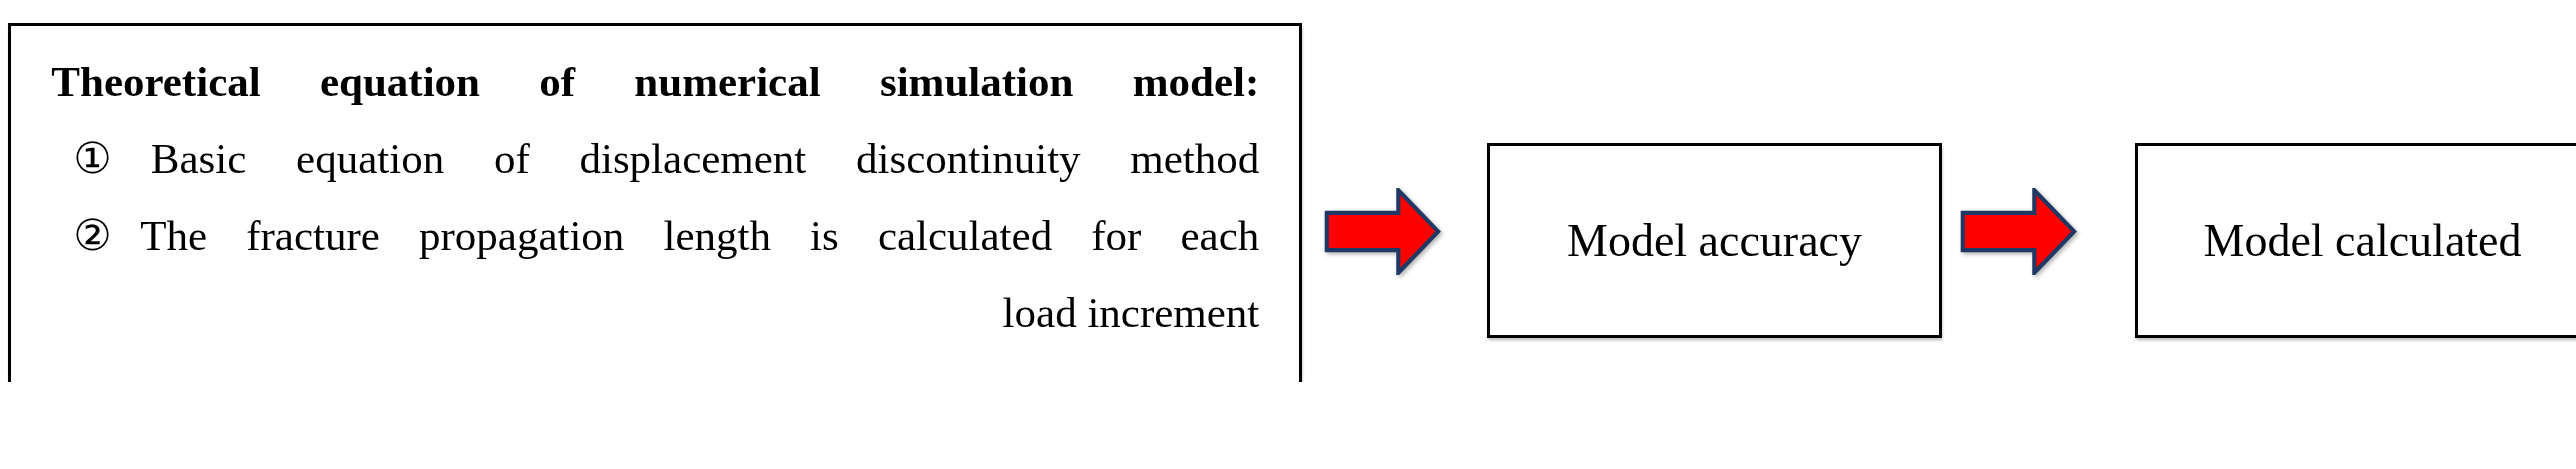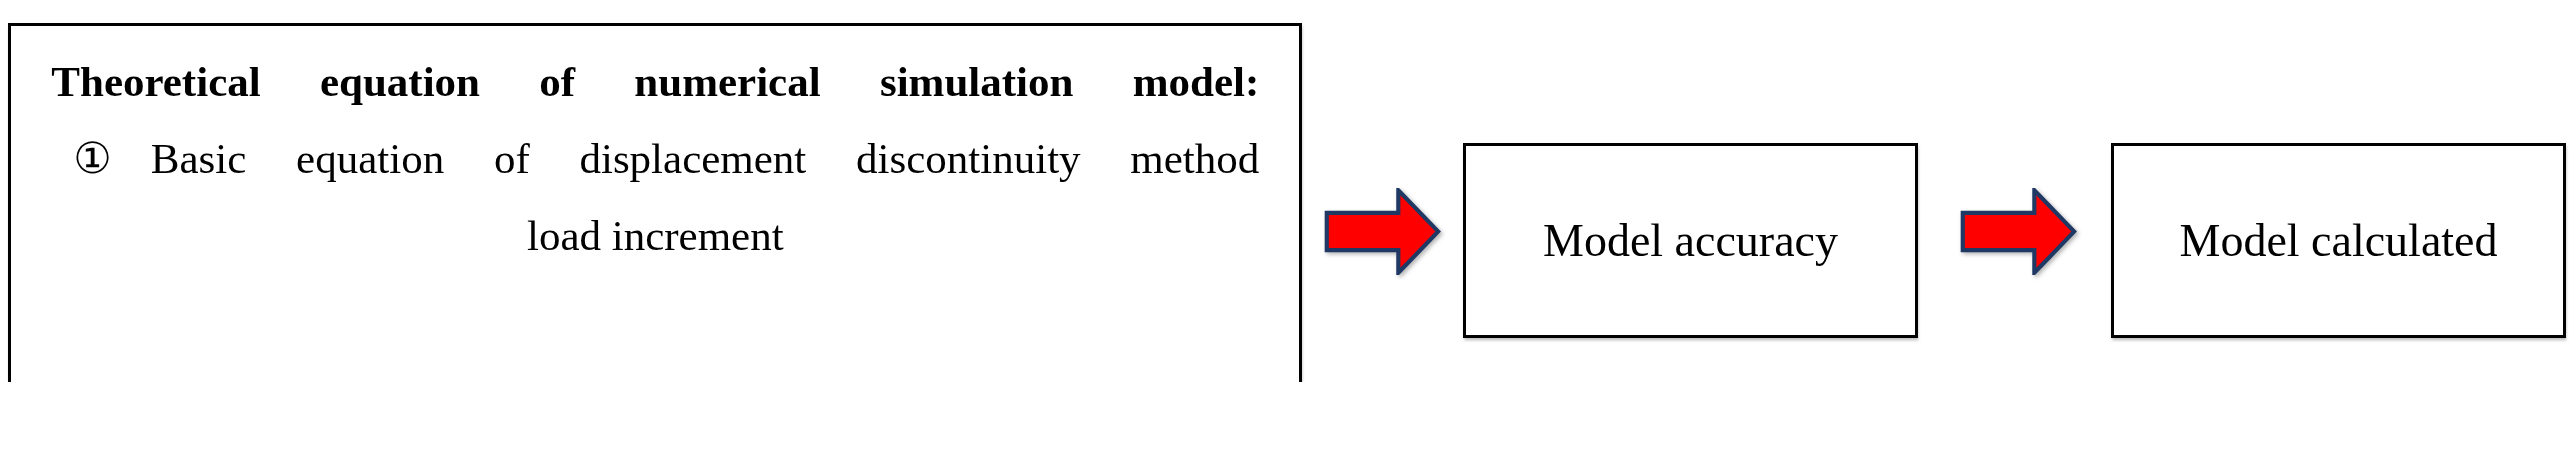--- a/index.html
+++ b/index.html
@@ -32,38 +32,39 @@
     font-size: 43px;
     line-height: 77px;
     white-space: normal;
   }
   .theory-title {
     font-weight: bold;
     text-align: justify;
     text-align-last: justify;
   }
   .theory-line {
-    text-align: center;
+    text-align: right;
   }
   .justified {
     text-align: justify;
     text-align-last: justify;
     margin-left: 22px;
   }
   .step-box {
     top: 143px;
     width: 455px;
     height: 195px;
     display: flex;
     flex-direction: column;
     align-items: center;
     justify-content: center;
     text-align: center;
     font-size: 46px;
     line-height: 72px;
+    margin-left: 24px;
   }
   .step-box.accuracy { left: 1463px; }
   .step-box.parameter { left: 2111px; }
   .flow-arrow {
     position: absolute;
     top: 188px;
     width: 117px;
     height: 87px;
     filter: drop-shadow(2.1px 2.8px 2.1px rgba(0,0,0,0.3));
   }
@@ -71,20 +72,21 @@
   .flow-arrow.second { left: 1960px; }
 </style>
 </head>
 <body>
 
 <div class="canvas">
 
   <div class="box theory-box">
     <div class="theory-title">Theoretical equation of numerical simulation model:</div>
     <div class="theory-line justified">①Basic equation of displacement discontinuity method</div>
+    <div class="theory-line justified">②The fracture propagation length is calculated for each</div>
     <div class="theory-line">load increment</div>
   </div>
 
   <svg class="flow-arrow first" viewBox="0 0 170 126" xmlns="http://www.w3.org/2000/svg">
     <polygon points="4,36 108,36 108,3 166,63 108,123 108,90 4,90" stroke-width="6" stroke-linejoin="miter" fill="#ff0000"></polygon>
     <polygon points="4,36 108,36 108,3 166,63 108,123 108,90 4,90" fill="none" stroke-width="6" stroke-linejoin="miter" stroke="#1f3864"></polygon>
   </svg>
 
   <div class="box step-box accuracy">
     <div>Model accuracy</div>

